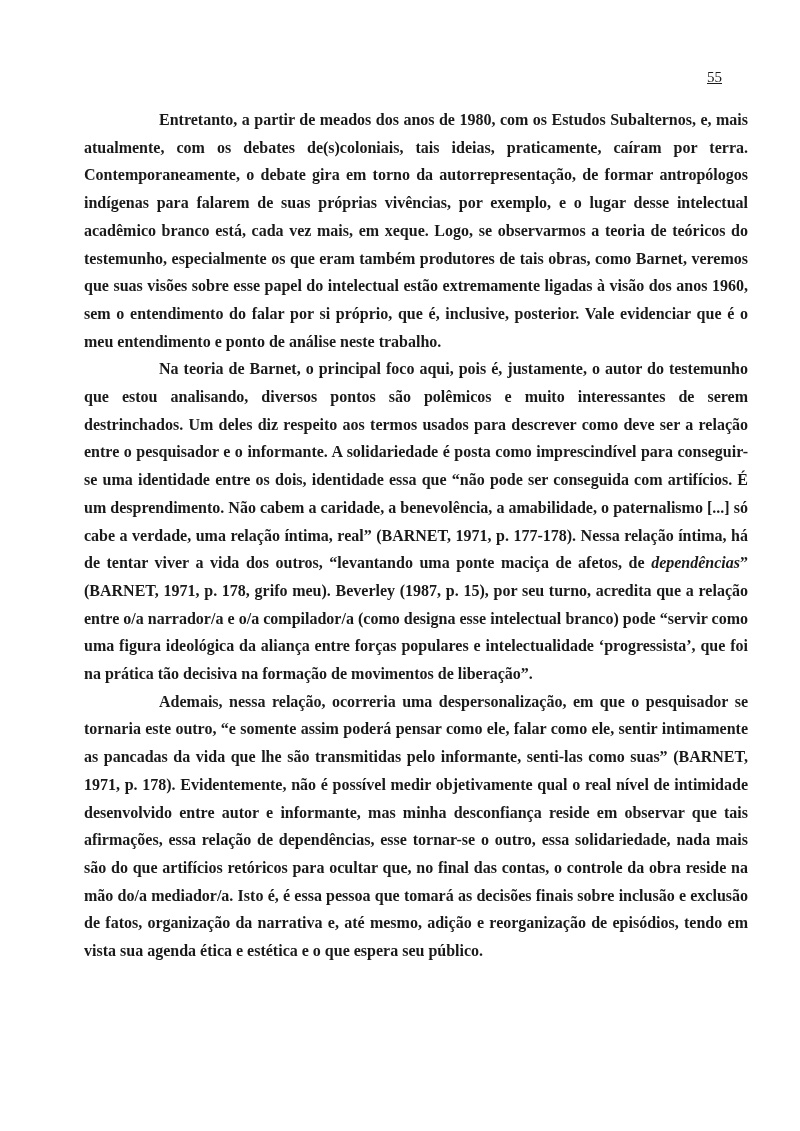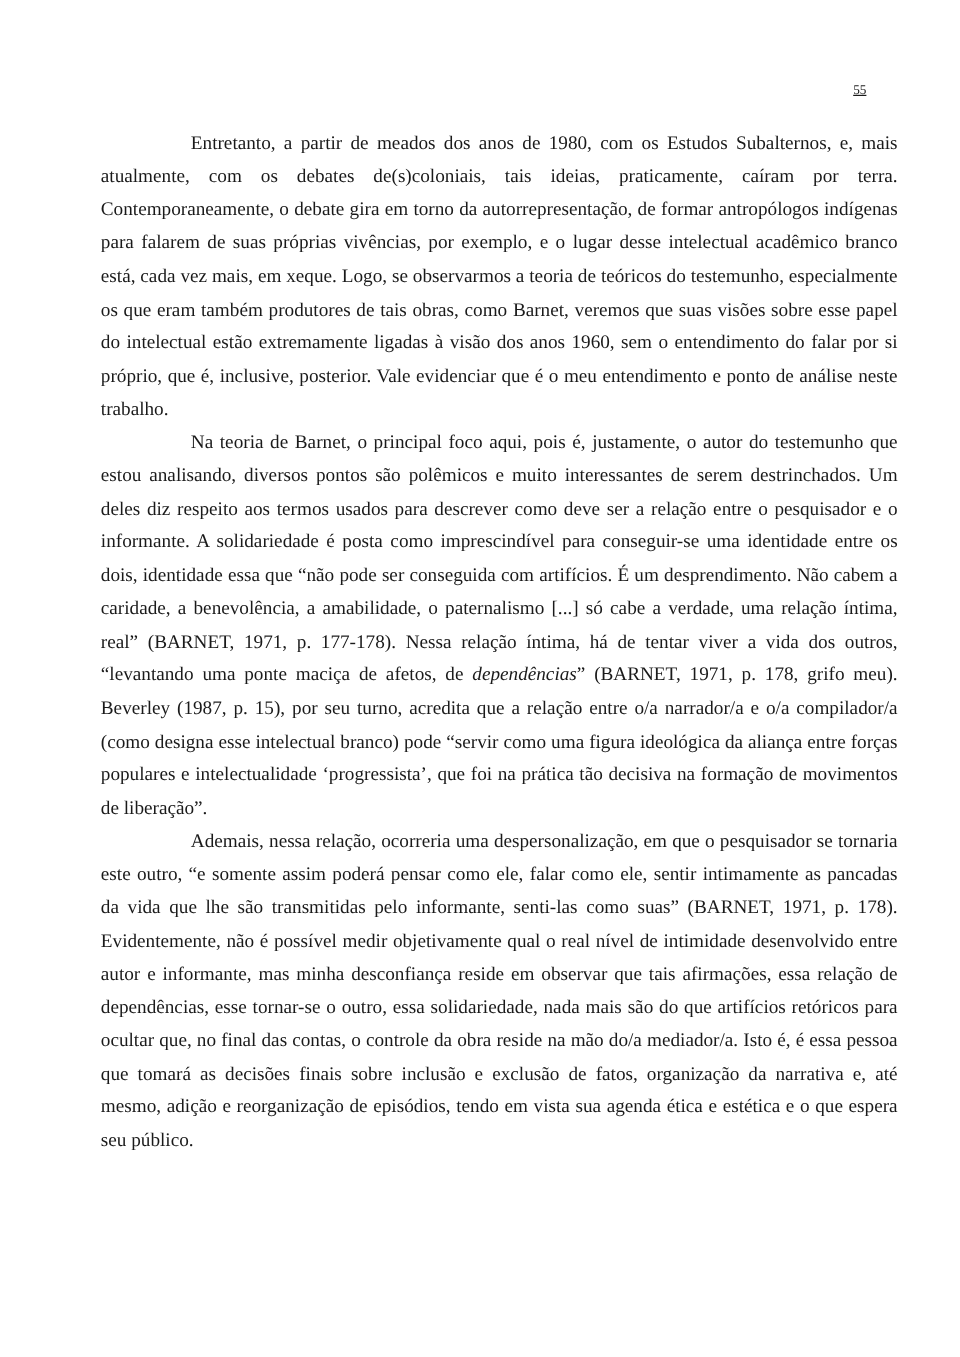--- a/index.html
+++ b/index.html
@@ -17,32 +17,33 @@
     height: 1131px;
     background: #ffffff;
     overflow: hidden;
     font-family: "Liberation Serif", serif;
     color: #1a1a1a;
   }
   .page-number {
     position: absolute;
     top: 70px;
     right: 78px;
-    font-size: 11px;
+    font-size: 15px;
     line-height: 1;
     text-decoration: underline;
   }
   .doc-body {
     position: absolute;
     top: 106px;
     left: 84px;
     width: 664px;
     font-size: 16px;
     line-height: 27.7px;
     text-align: justify;
+    font-weight: bold;
   }
   .doc-body p {
     margin: 0;
     padding: 0;
     text-indent: 75px;
   }
   .doc-body p span.italic {
     font-style: italic;
   }
 </style>

